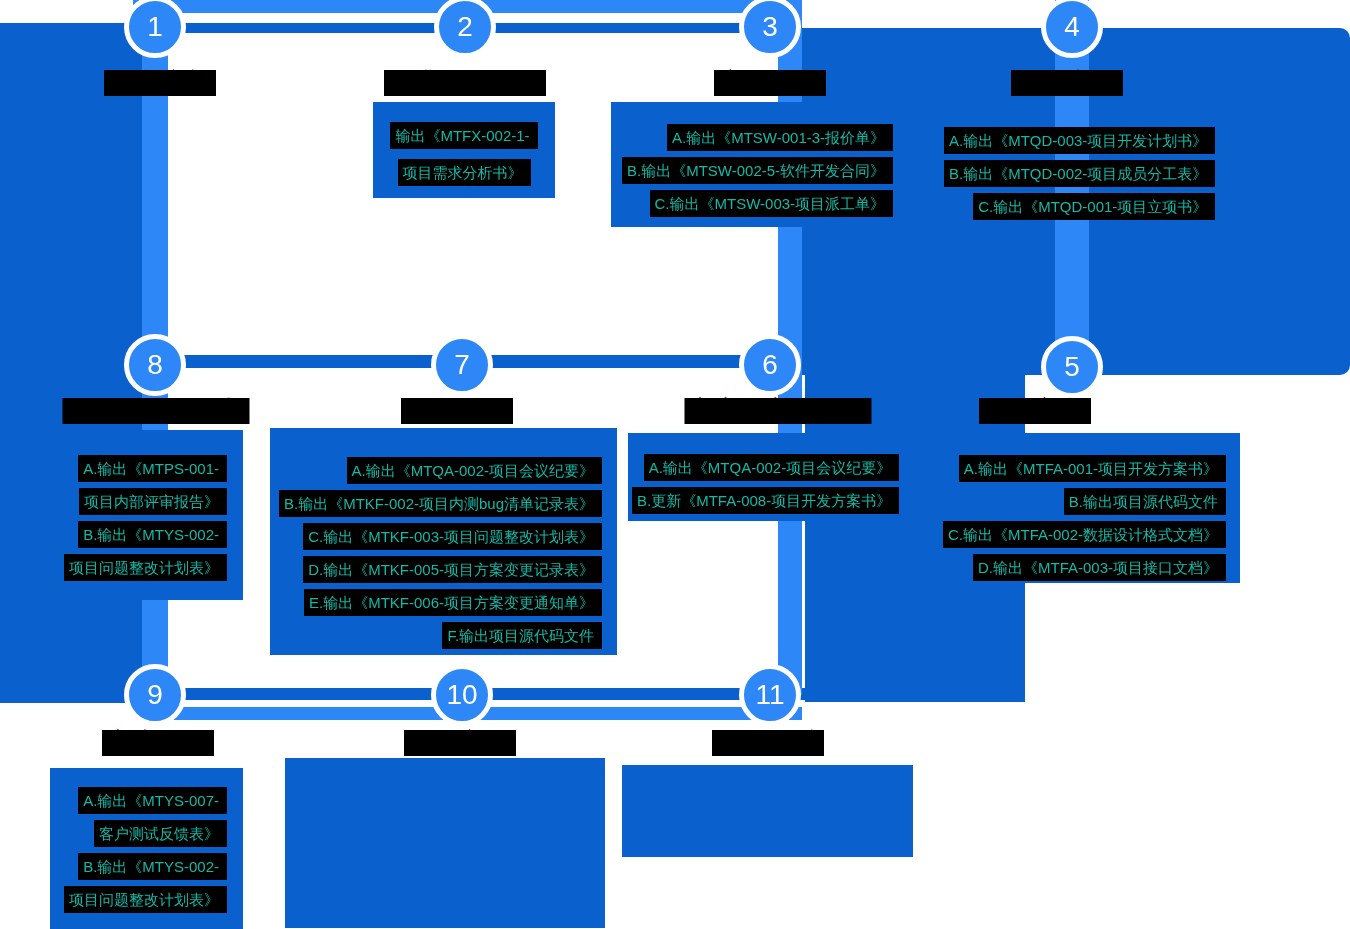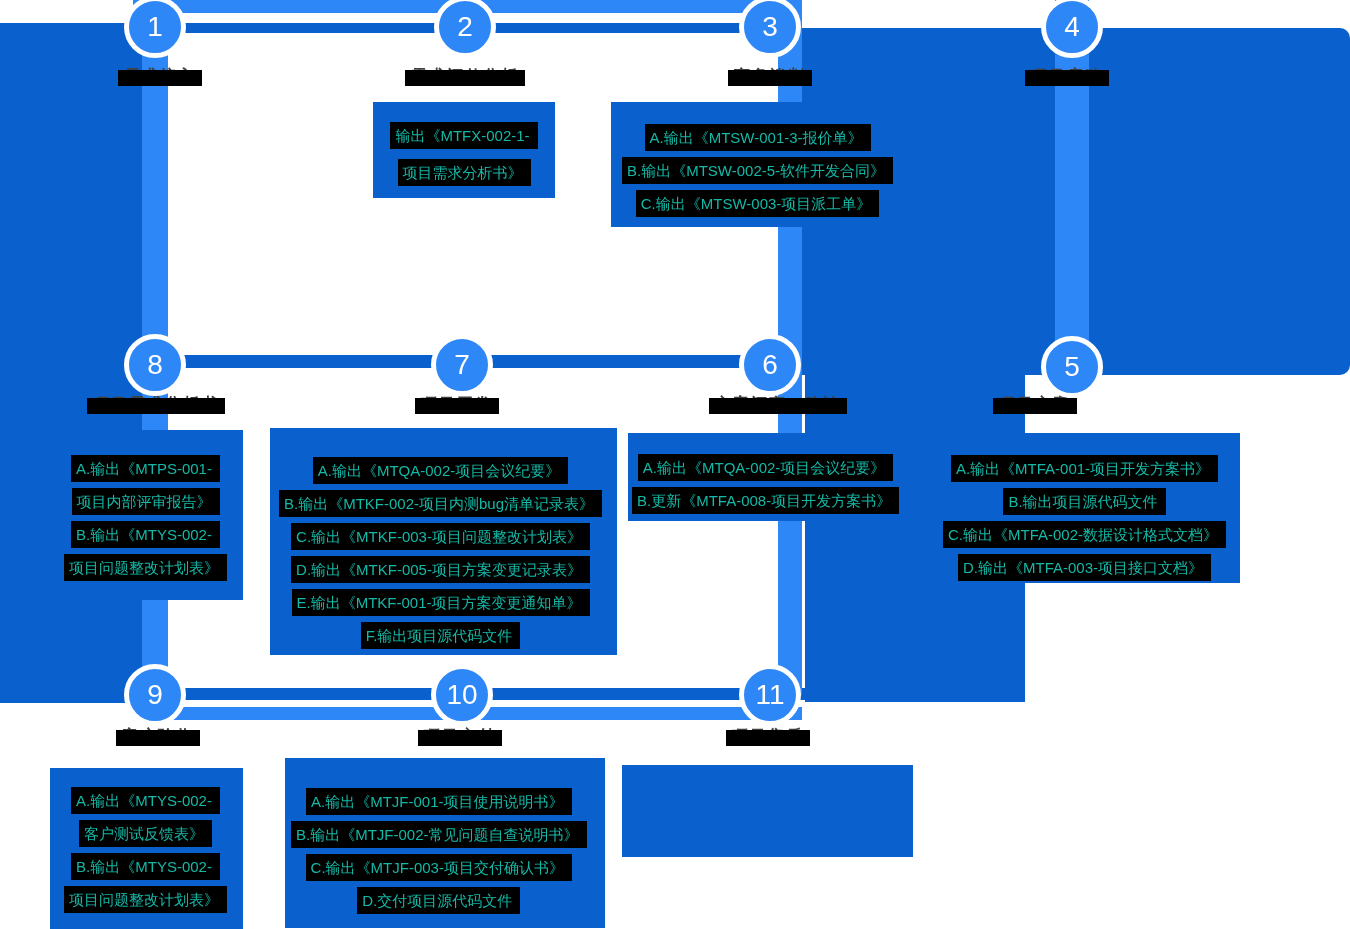--- a/index.html
+++ b/index.html
@@ -15,27 +15,27 @@
   
   .panel{position:absolute;background:#0a61ce;z-index:3;}
   
   .circle{
     position:absolute;width:52px;height:52px;border:5px solid #ffffff;border-radius:50%;
     background:#2e87f7;color:#ffffff;display:flex;align-items:center;justify-content:center;
     font-size:28px;font-weight:400;z-index:30;
   }
   
   .title{
-    position:absolute;transform:translateX(-50%);font-size:16px;font-weight:700;
-    color:#404040;white-space:nowrap;z-index:20;letter-spacing:2px;
+    position:absolute;transform:translateX(-50%);font-size:23px;font-weight:700;
+    color:#b91c1c;white-space:nowrap;z-index:20;letter-spacing:2px;
   }
   .t-tx{position:relative;display:inline-block;padding:0 3px;}
   .t-tx::after{content:"";position:absolute;left:-3px;right:-3px;top:4px;bottom:1px;background:#000000;}
   
-  .lines{position:absolute;display:flex;flex-direction:column;align-items:center;z-index:10;}
+  .lines{position:absolute;display:flex;flex-direction:column;align-items:flex-end;z-index:10;}
   .lines.center{align-items:center;}
   .ln{
     background:#000000;color:#14b8a6;font-size:15px;line-height:19px;
     padding:4px 8px 4px 5px;margin-bottom:6px;white-space:nowrap;width:max-content;
   }
   .lines.center .ln{margin-bottom:10px;}
 </style>
 </head>
 <body>
 
@@ -84,20 +84,25 @@
   <div class="lines" style="left:622px;top:124px">
     <div class="ln">A.输出《MTSW-001-3-报价单》</div>
     <div class="ln">B.输出《MTSW-002-5-软件开发合同》</div>
     <div class="ln">C.输出《MTSW-003-项目派工单》</div>
   </div>
 
   <div class="circle" style="left:1041px;top:-4px">
       <span>4</span>
     </div>
   <div class="title" style="left:1067px;top:66px"><span class="t-tx">项目启动</span></div>
+  <div class="lines" style="left:944px;top:127px">
+    <div class="ln">A.输出《MTQD-003-项目开发计划书》</div>
+    <div class="ln">B.输出《MTQD-002-项目成员分工表》</div>
+    <div class="ln">C.输出《MTQD-001-项目立项书》</div>
+  </div>
 
   <div class="circle" style="left:1041px;top:336px">
       <span>5</span>
     </div>
   <div class="title" style="left:1035px;top:394px"><span class="t-tx">项目方案</span></div>
   <div class="lines" style="left:943px;top:455px">
     <div class="ln">A.输出《MTFA-001-项目开发方案书》</div>
     <div class="ln">B.输出项目源代码文件</div>
     <div class="ln">C.输出《MTFA-002-数据设计格式文档》</div>
     <div class="ln">D.输出《MTFA-003-项目接口文档》</div>
@@ -114,55 +119,49 @@
 
   <div class="circle" style="left:431px;top:334px">
       <span>7</span>
     </div>
   <div class="title" style="left:457px;top:394px"><span class="t-tx">项目开发</span></div>
   <div class="lines" style="left:279px;top:457px">
     <div class="ln">A.输出《MTQA-002-项目会议纪要》</div>
     <div class="ln">B.输出《MTKF-002-项目内测bug清单记录表》</div>
     <div class="ln">C.输出《MTKF-003-项目问题整改计划表》</div>
     <div class="ln">D.输出《MTKF-005-项目方案变更记录表》</div>
-    <div class="ln">E.输出《MTKF-001-项目方案变更通知单》</div>
+    <div class="ln">E.输出《MTKF-006-项目方案变更通知单》</div>
     <div class="ln">F.输出项目源代码文件</div>
   </div>
 
   <div class="circle" style="left:124px;top:334px">
       <span>8</span>
     </div>
   <div class="title" style="left:156px;top:394px"><span class="t-tx">项目需求分析书</span></div>
   <div class="lines" style="left:64px;top:455px">
     <div class="ln">A.输出《MTPS-001-</div>
     <div class="ln">项目内部评审报告》</div>
     <div class="ln">B.输出《MTYS-002-</div>
     <div class="ln">项目问题整改计划表》</div>
   </div>
 
   <div class="circle" style="left:124px;top:664px">
       <span>9</span>
     </div>
   <div class="title" style="left:158px;top:726px"><span class="t-tx">客户验收</span></div>
   <div class="lines" style="left:64px;top:787px">
-    <div class="ln">A.输出《MTYS-002-</div>
+    <div class="ln">A.输出《MTYS-007-</div>
     <div class="ln">客户测试反馈表》</div>
     <div class="ln">B.输出《MTYS-002-</div>
     <div class="ln">项目问题整改计划表》</div>
   </div>
 
   <div class="circle" style="left:431px;top:664px">
       <span>10</span>
     </div>
   <div class="title" style="left:460px;top:726px"><span class="t-tx">项目交付</span></div>
-  <div class="lines" style="left:291px;top:788px">
-    <div class="ln">A.输出《MTJF-001-项目使用说明书》</div>
-    <div class="ln">B.输出《MTJF-002-常见问题自查说明书》</div>
-    <div class="ln">C.输出《MTJF-003-项目交付确认书》</div>
-    <div class="ln">D.交付项目源代码文件</div>
-  </div>
 
   <div class="circle" style="left:739px;top:664px">
       <span>11</span>
     </div>
   <div class="title" style="left:768px;top:726px"><span class="t-tx">项目售后</span></div>
 
 </div>
 
 </body></html>

